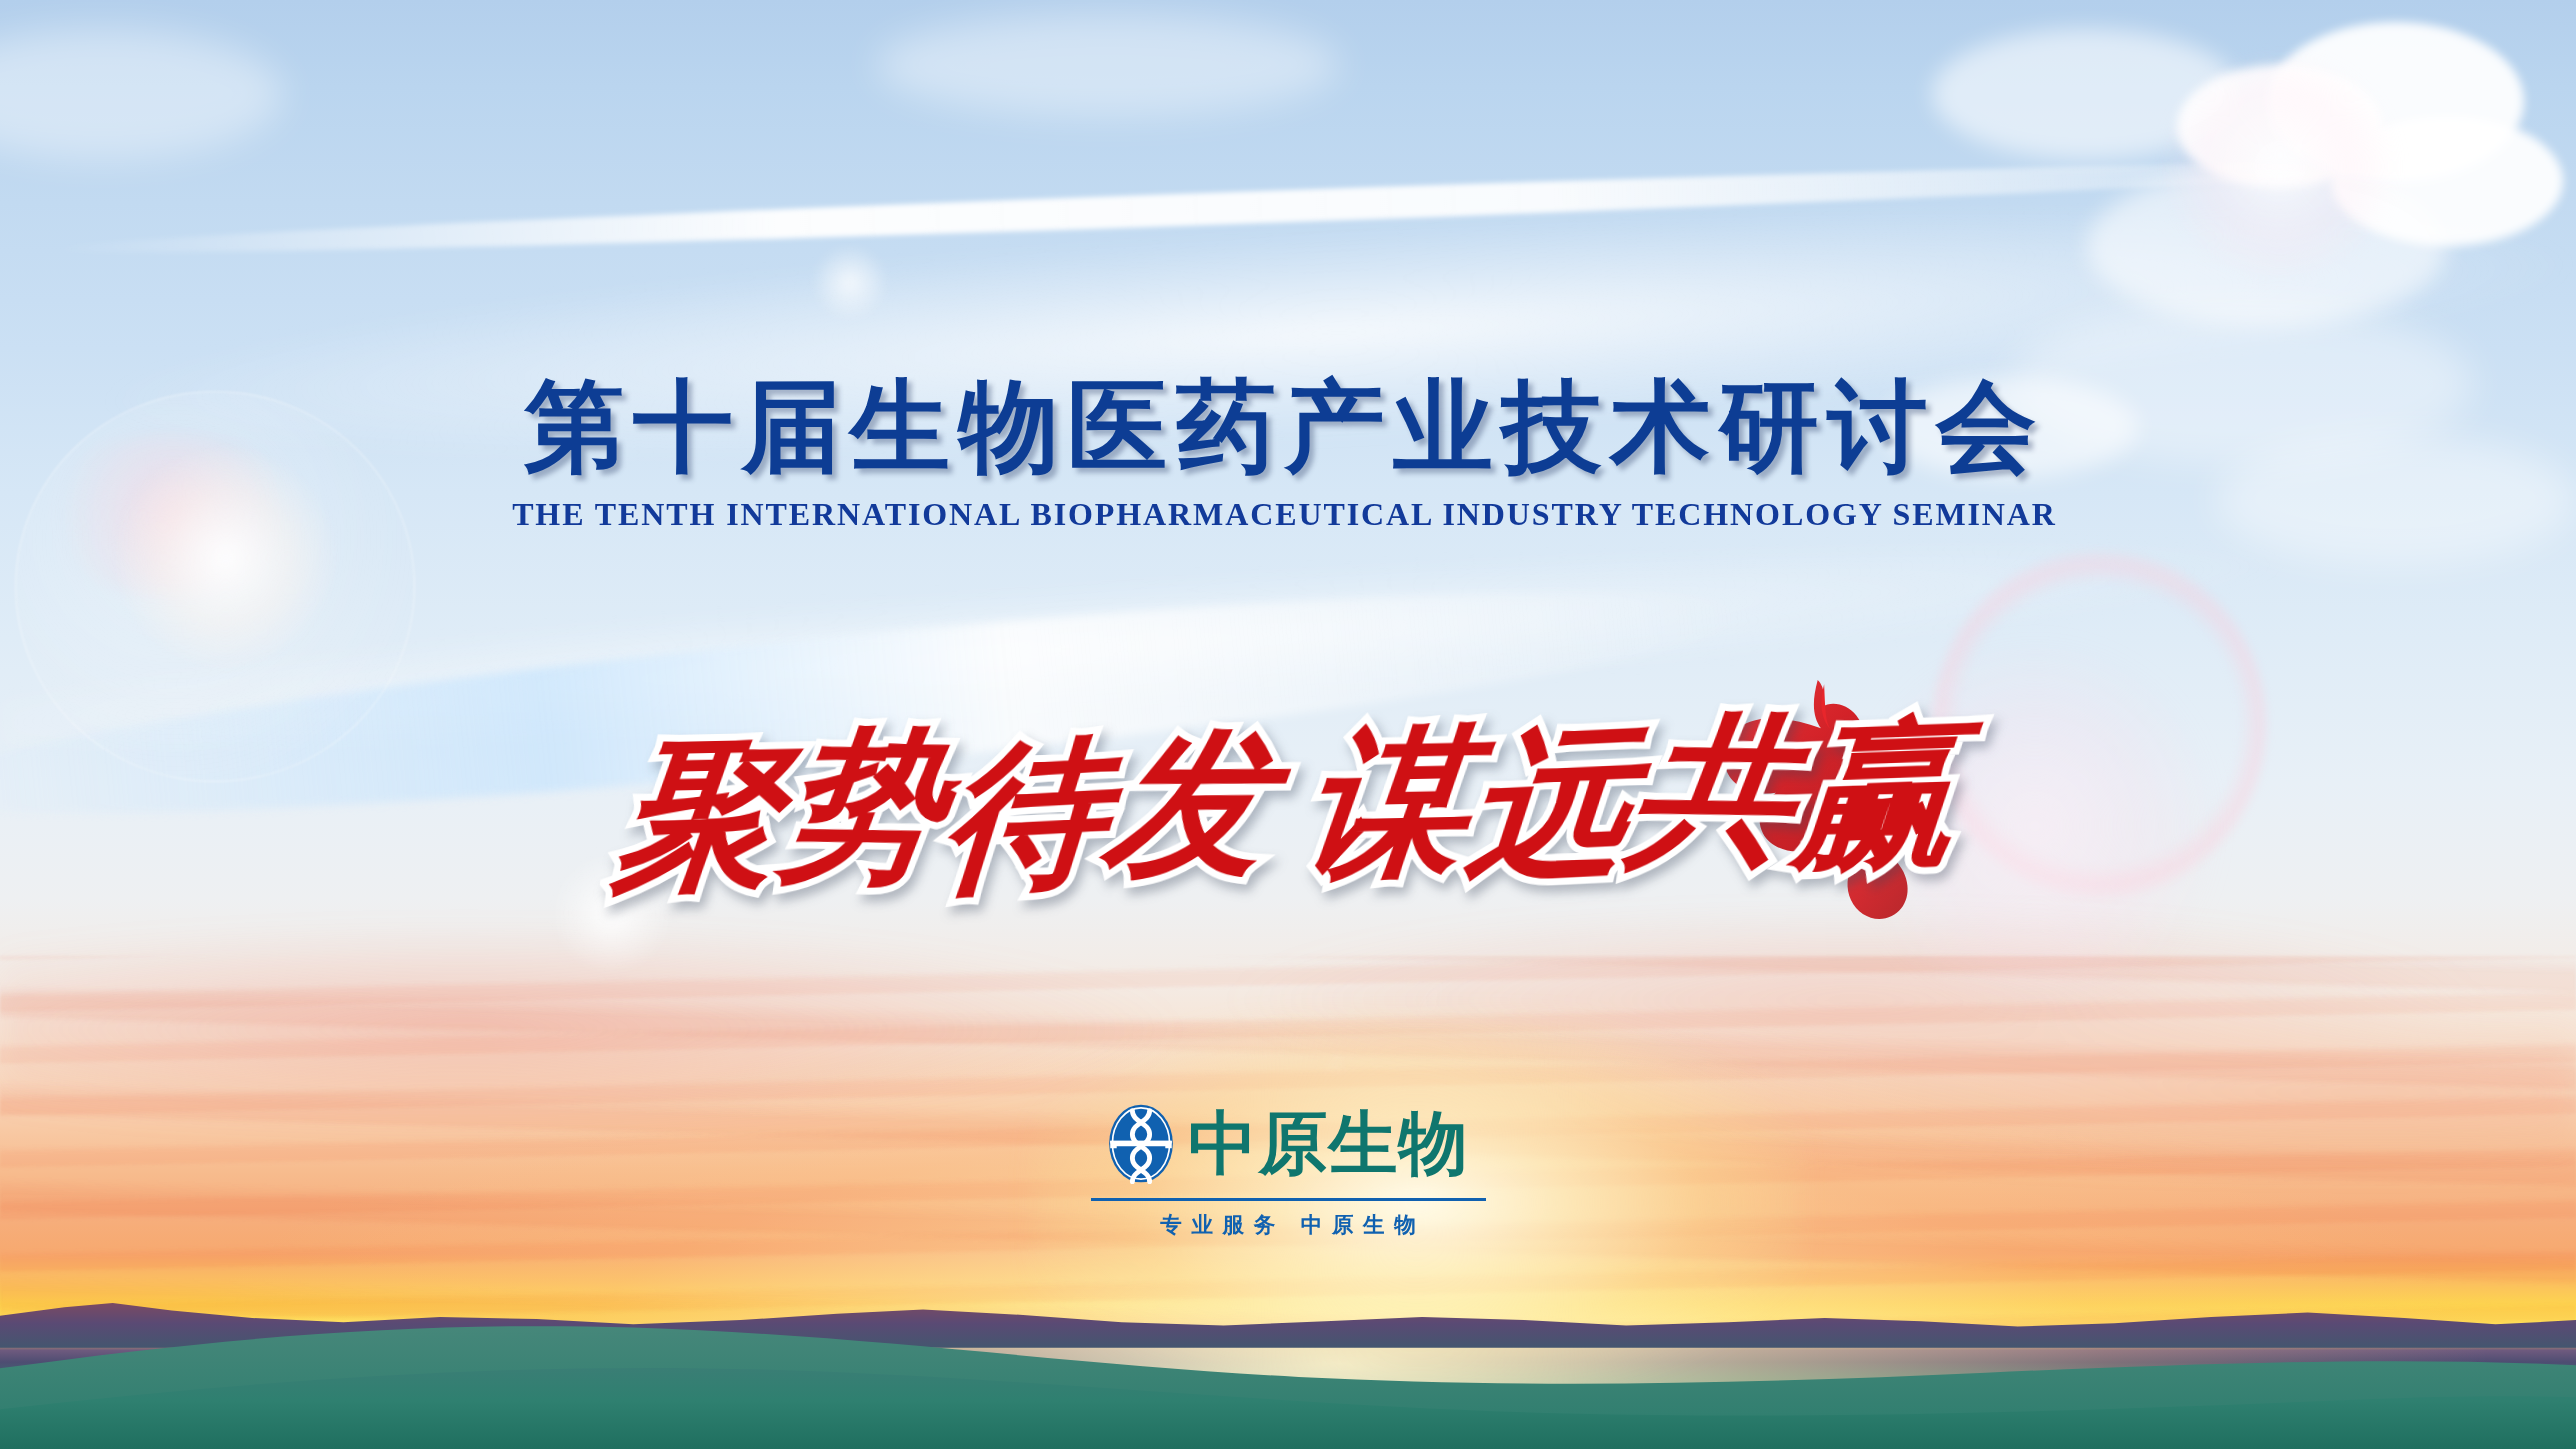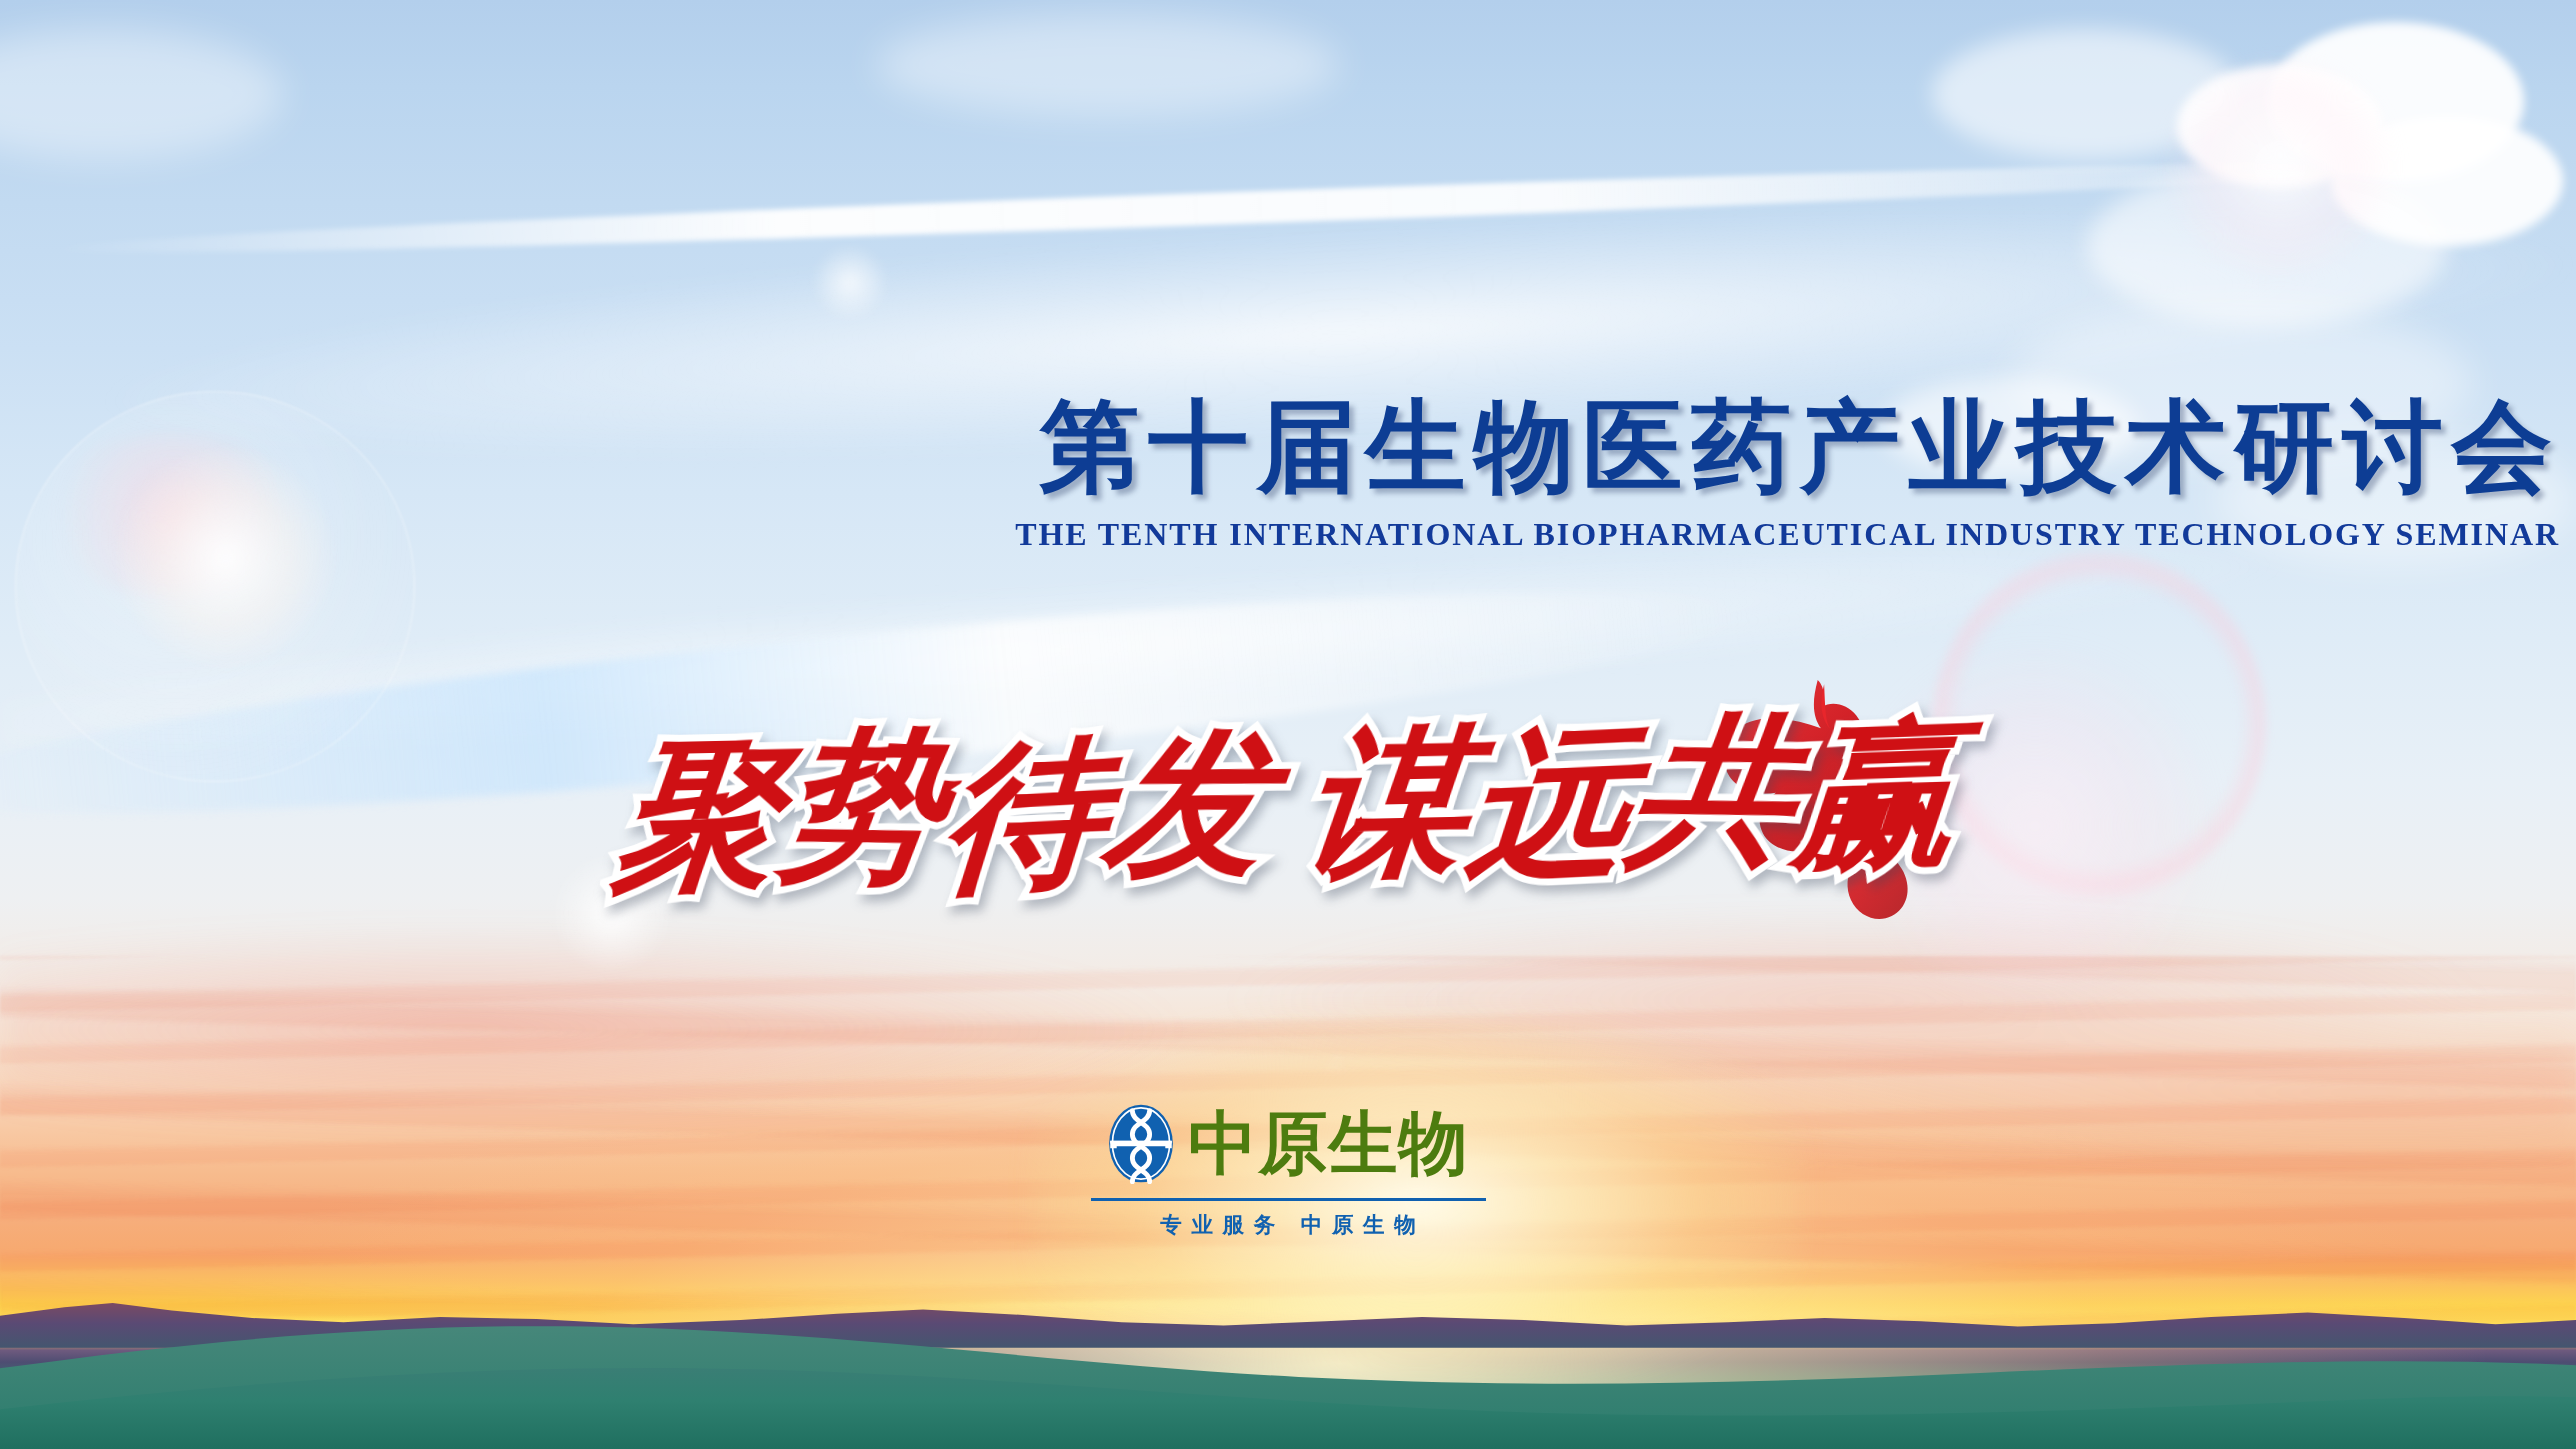--- a/index.html
+++ b/index.html
@@ -204,24 +204,23 @@
     filter:blur(13px);
   }
 
   
   .cl{position:absolute;border-radius:50%;background:rgba(255,255,255,.92);filter:blur(4.8px);}
   .cl.soft{background:rgba(255,255,255,.55);filter:blur(10.7px);}
   .cl.vsoft{background:rgba(255,255,255,.38);filter:blur(18px);}
 
   
   .title-block{
-    position:absolute;left:0;right:16px;top:370px;
-    text-align:right;
+    position:absolute;left:0;right:7px;top:370px;
+    text-align:center;
     z-index:20;
-    margin-top:20px;
   }
   .main-title{
     font-size:100px;
     line-height:1.12;
     font-weight:bold;
     letter-spacing:8.6px;
     color:#0d3d94;
     text-shadow:4.8px 4.8px 5.4px rgba(40,60,100,.34);
     white-space:nowrap;
     font-family:"Liberation Sans","DejaVu Sans",sans-serif;
@@ -276,21 +275,21 @@
   .logo{
     position:absolute;left:0;right:0;top:1103px;
     display:flex;flex-direction:column;align-items:center;
     z-index:22;
   }
   .logo-row{display:flex;align-items:center;gap:13px;}
   .emblem{width:68px;height:81px;flex:0 0 auto;}
   .emblem svg{display:block;width:100%;height:100%;}
   .logo-name{
     font-size:69px;line-height:1;font-weight:bold;
-    color:#4d7c0f;letter-spacing:1.1px;
+    color:#0f766e;letter-spacing:1.1px;
     font-family:"Liberation Sans","DejaVu Sans",sans-serif;
   }
   .logo-rule{
     width:395px;height:2.7px;background:#1061b0;margin-top:14px;
   }
   .logo-tag{
     margin-top:9.7px;
     font-size:21.5px;letter-spacing:9.7px;
     color:#1061b0;font-weight:bold;
     font-family:"Liberation Sans","DejaVu Sans",sans-serif;

